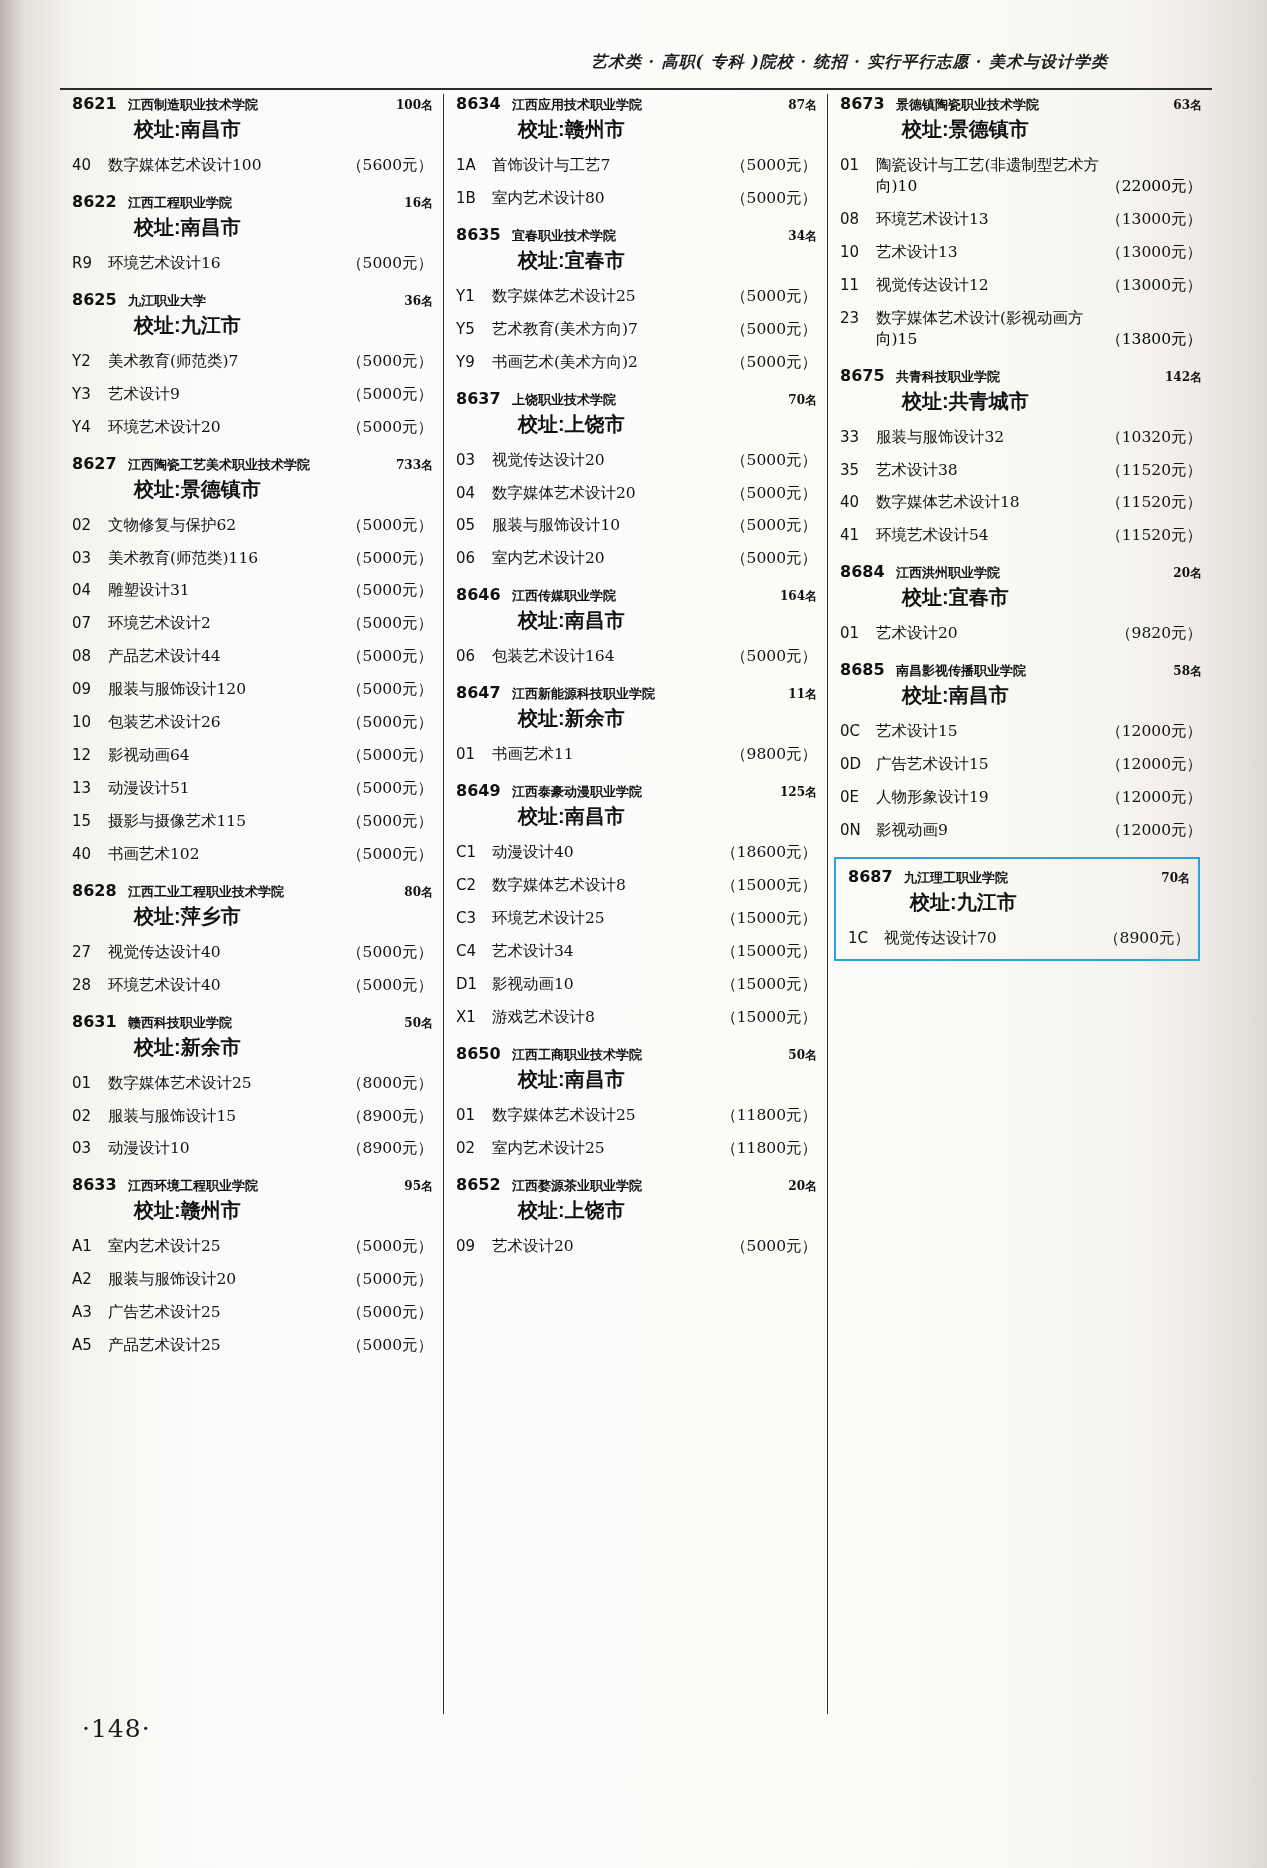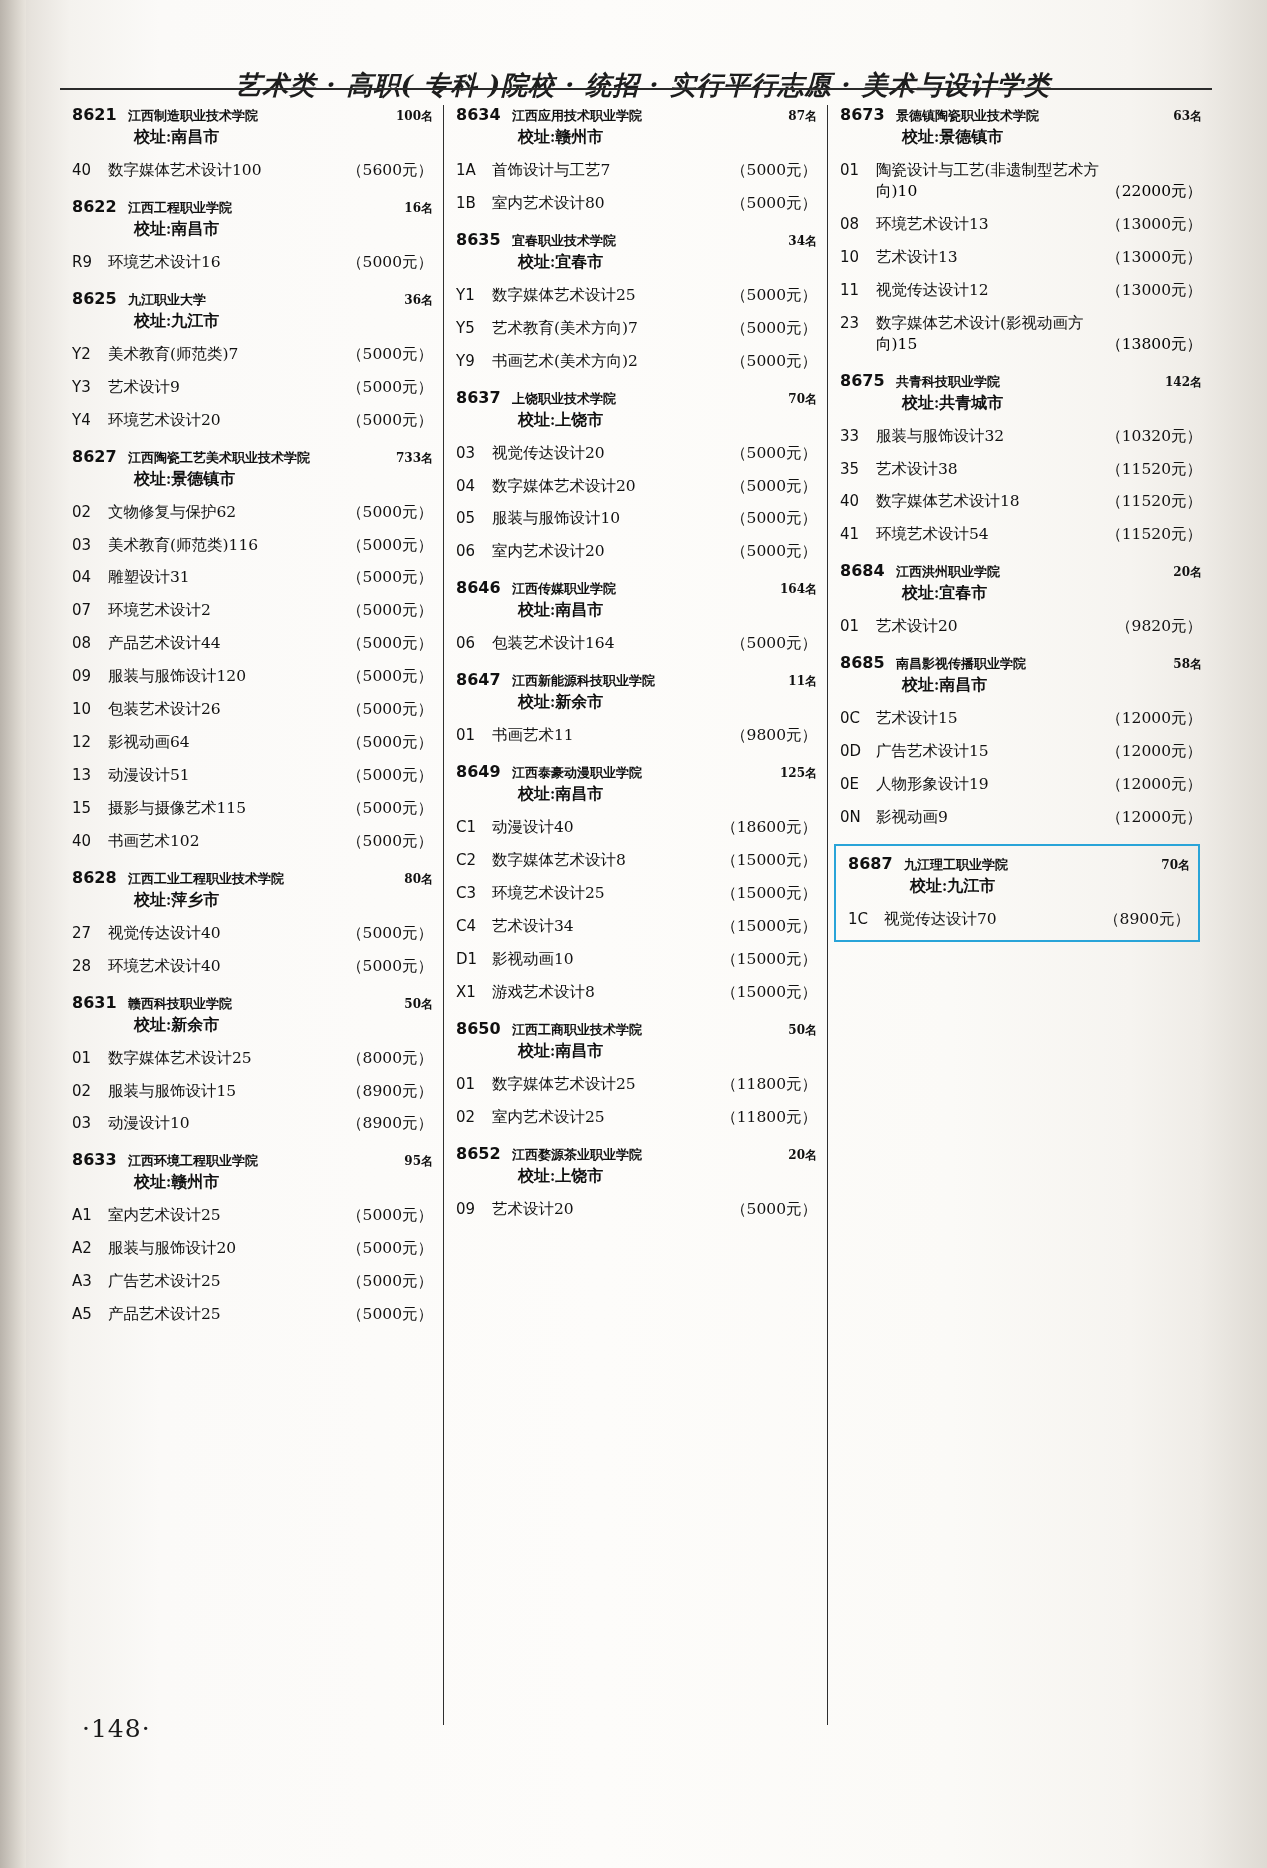--- a/index.html
+++ b/index.html
@@ -14,33 +14,33 @@
     background:linear-gradient(90deg,#cfc9c2 0px,#e6e2dc 30px,#f4f2ee 70px,#fbfaf8 160px,#fdfcfa 600px,#fbfaf7 950px,#f6f4f0 1130px,#efece7 1200px,#dedad3 1267px);
   }
   #page:before{
     content:""; position:absolute; left:0; top:0; width:26px; height:100%;
     background:linear-gradient(90deg,#b9b3ab,#d6d1c9 60%,#e8e4dd);
   }
   .sheet{
     position:absolute; left:60px; top:48px; width:1160px; height:1760px;
   }
   .header{
-    position:absolute; left:118px; top:20px; width:930px;
-    text-align:center;
+    position:absolute; left:118px; top:4px; width:930px;
+    text-align:right;
     font-family:"DejaVu Serif","Liberation Serif",serif;
-    font-weight:bold; font-size:26px; color:#1d1d1d;
+    font-weight:bold; font-size:16px; color:#1d1d1d;
     letter-spacing:1px;
     font-style:italic;
   }
   .rule{
     position:absolute; left:0px; top:40px; width:1152px; height:2px;
     background:#2b2b2b;
   }
   .cols{
-    position:absolute; left:0px; top:57px; width:1152px; height:1620px;
+    position:absolute; left:0px; top:46px; width:1152px; height:1620px;
     display:flex;
     justify-content:center;
   }
   .col{
     width:384px; position:relative; box-sizing:border-box;
     padding:0 10px 0 12px;
   }
   .col.c1, .col.c2 { border-right:1.5px solid #2f2f2f; }
   .school{
     margin-top:0px; margin-bottom:16px;
@@ -56,22 +56,22 @@
   }
   .sch-name{
     font-weight:bold; flex:1 1 auto; white-space:nowrap;
     font-size:13px;
   }
   .sch-quota{
     flex:0 0 auto; font-weight:bold; white-space:nowrap; padding-left:4px;
     font-size:12px;
   }
   .sch-addr{
-    font-size:16px; font-weight:bold; margin:2px 0 4px 62px;
-    font-family:Liberation Serif, serif;
+    font-size:20px; font-weight:bold; margin:2px 0 4px 62px;
+    font-family:Liberation Sans, sans-serif;
     color:#111;
   }
   .maj{
     display:flex; align-items:baseline; font-size:15.5px; color:#111;
     margin:12px 0 0 0; line-height:1.35;
     font-family:"DejaVu Serif","Liberation Serif",serif;
   }
   .maj-code{
     flex:0 0 36px; width:36px;
     font-family:"DejaVu Sans","Liberation Sans",sans-serif;

